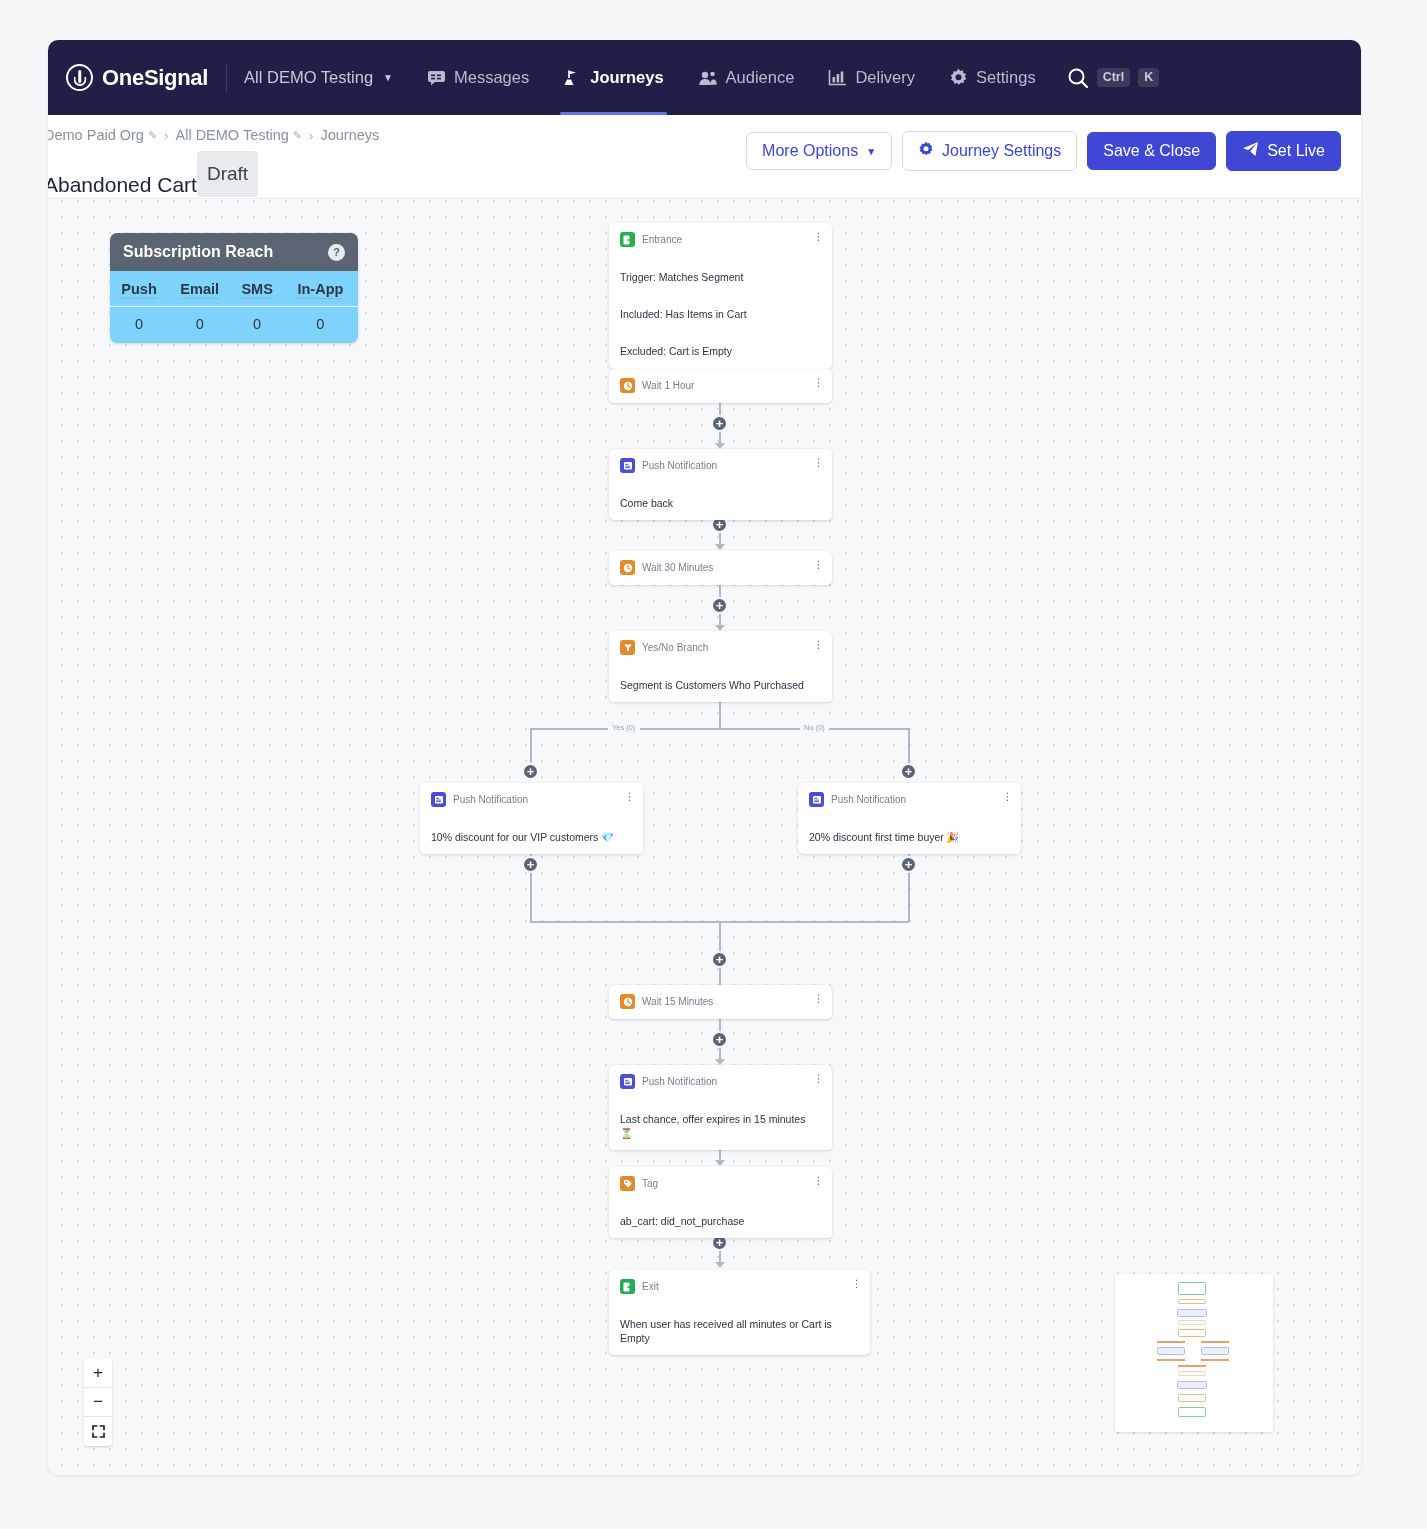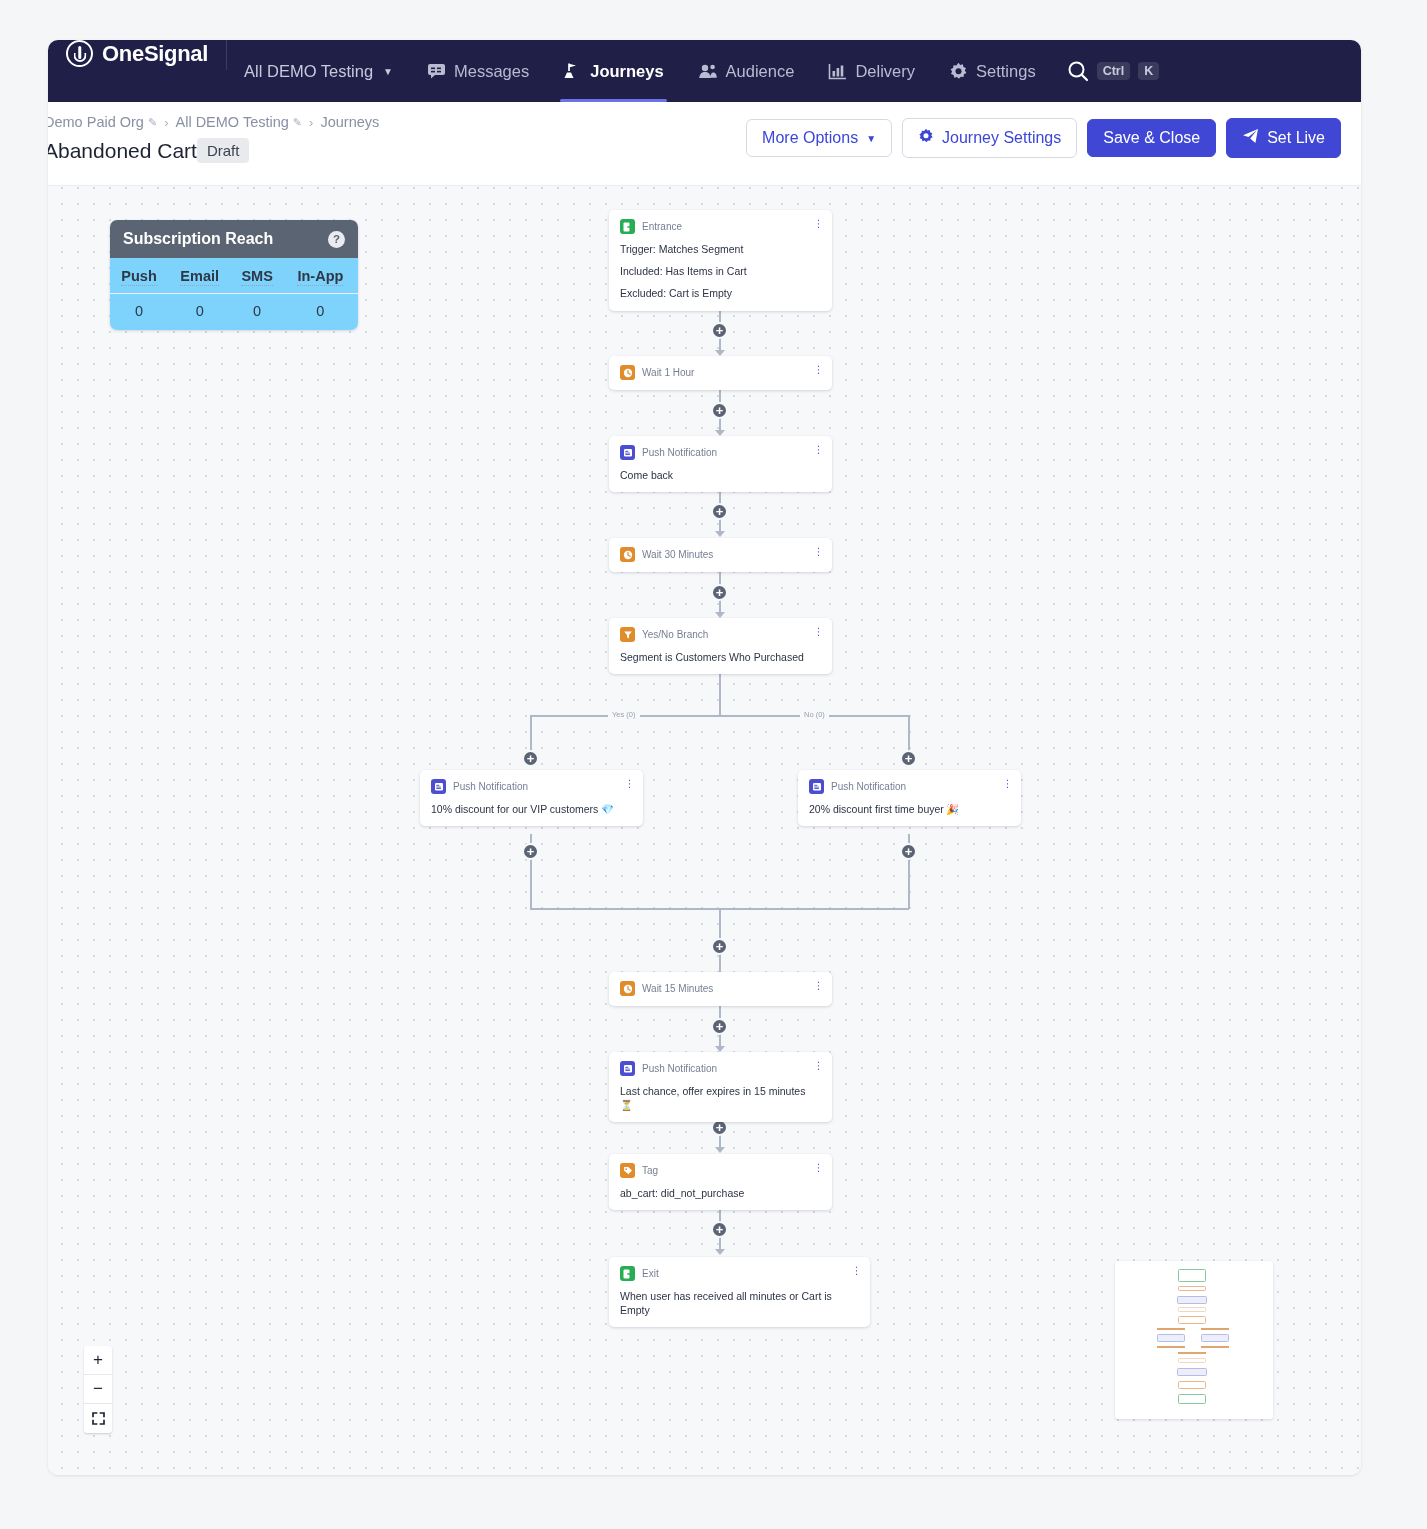--- a/index.html
+++ b/index.html
@@ -14,24 +14,24 @@
     left: 48px; top: 40px;
     width: 1313px; height: 1435px;
     background: #ffffff;
     border-radius: 10px;
     overflow: hidden;
     box-shadow: 0 1px 3px rgba(0,0,0,0.10);
   }
 
   
   .topnav {
-    height: 62px;
+    height: 75px;
     background: #1f1f47;
     display: flex;
-    align-items: flex-start;
+    align-items: center;
     padding: 0 0 0 18px;
     position: relative;
   }
   .brand { display: flex; align-items: center; gap: 9px; padding-right: 18px; }
   .brand-mark {
     width: 27px; height: 27px; border-radius: 50%;
     border: 2.5px solid #ffffff;
     position: relative; flex: none;
   }
   .brand-mark::after {
@@ -86,21 +86,21 @@
     font-size: 14.5px; color: #8890a4;
   }
   .crumb-link { color: #8890a4; cursor: pointer; display: inline-flex; align-items: center; gap: 4px; }
   .crumb-link.last { color: #8890a4; }
   .pencil { font-size: 11px; color: #a9b0c0; }
   .crumb-sep { color: #aab0c0; font-size: 13px; }
   .title-row { display: flex; align-items: flex-end; gap: 0; margin-top: 8px; }
   .page-title { font-size: 21px; color: #1c2333; font-weight: normal; }
   .badge-draft {
     background: #e8eaee; color: #3b4252;
-    font-size: 15px; padding: 4px 10px; border-radius: 4px;
+    font-size: 19px; padding: 12px 10px; border-radius: 4px;
   }
   .actions { display: flex; align-items: center; gap: 10px; margin-top: 4px; }
   .btn {
     display: inline-flex; align-items: center; gap: 8px;
     font-size: 16px; border-radius: 6px;
     padding: 9px 15px; cursor: pointer; white-space: nowrap;
   }
   .btn-outline { background: #fff; border: 1px solid #d5d9e2; color: #3b46d6; }
   .btn-primary { background: #4047d4; border: 1px solid #4047d4; color: #fff; }
 
@@ -167,21 +167,21 @@
   .ic-orange { background: #e08c2b; }
   .ic-indigo { background: #4b4ed0; }
   .node-type { font-size: 10px; color: #767f92; }
   .node-kebab {
     position: absolute; right: -2px; top: -1px;
     color: #4b55d6; font-size: 10px; line-height: 1;
     letter-spacing: 0; cursor: pointer;
     writing-mode: vertical-rl; text-orientation: upright;
     height: 14px;
   }
-  .node-line { font-size: 10.5px; color: #2b3344; margin-top: 8px; line-height: 1.35; }
+  .node-line { font-size: 10.5px; color: #2b3344; margin-top: 23px; line-height: 1.35; }
 
   
   .edge-v { position: absolute; width: 1.6px; background: #aeb8c8; }
   .edge-h { position: absolute; height: 1.6px; background: #aeb8c8; }
   .arrow-head {
     position: absolute; width: 0; height: 0;
     border-left: 5px solid transparent; border-right: 5px solid transparent;
     border-top: 6px solid #aeb8c8;
   }
   .plus-btn {

